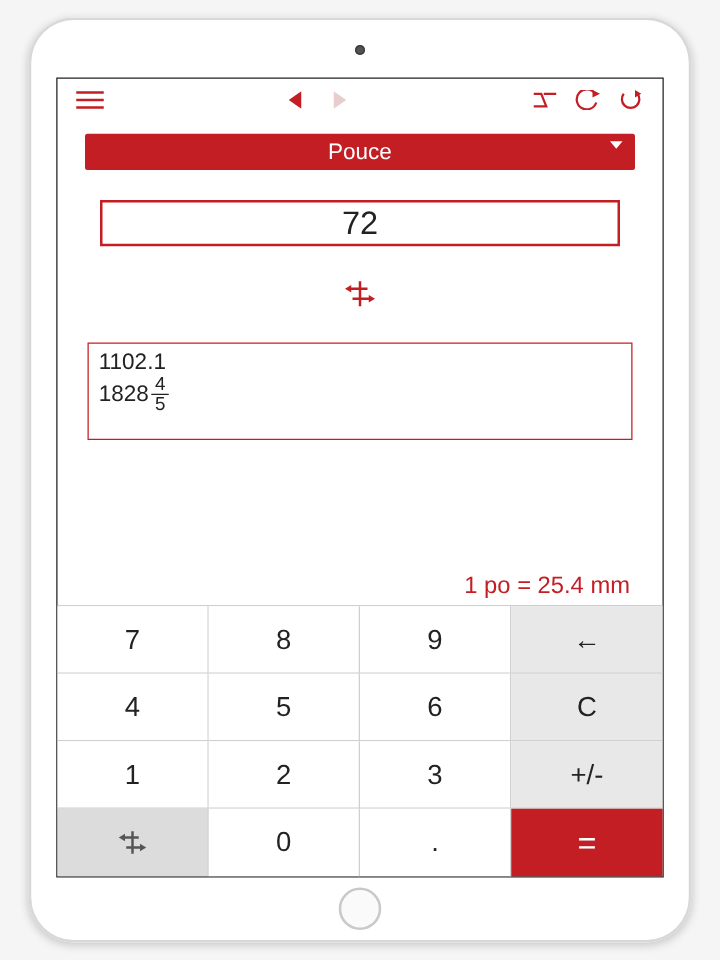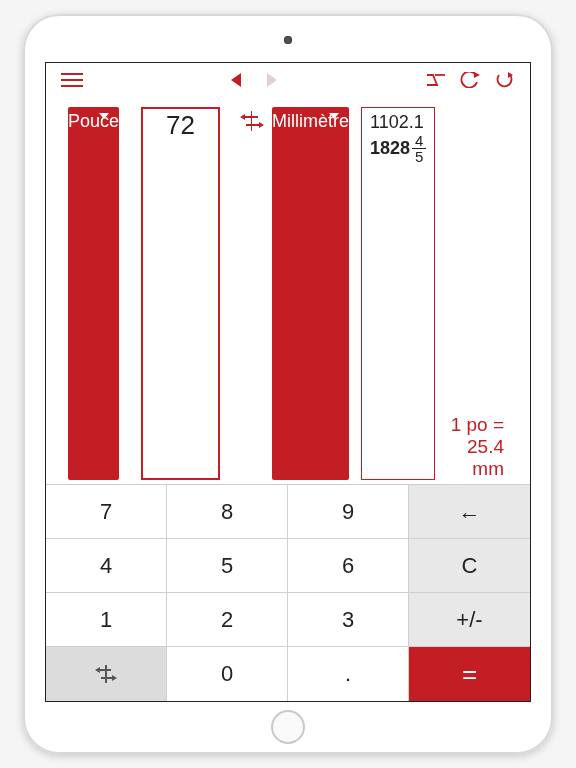--- a/index.html
+++ b/index.html
@@ -67,21 +67,23 @@
   .hamburger {
     width: 22px; height: 14px;
     display:flex; flex-direction:column; justify-content:space-between;
   }
   .hamburger span { height:2px; background:#c41e25; display:block; }
   
   .main {
     flex: 1;
     padding: 10px 22px 4px 22px;
     display: flex;
-    gap: 10px;
+    flex-direction: column;
+    gap: 24px;
+    justify-content: center;
   }
   .unit-select {
     background: #c41e25;
     color: #fff;
     font-size: 18px;
     text-align: center;
     padding: 4px 0;
     position: relative;
     border-radius: 2px;
   }
@@ -129,21 +131,21 @@
     border: 1px solid #c41e25;
     margin: 0 2px;
     padding: 4px 8px 8px 8px;
     font-size: 18px;
     color:#222;
     min-height: 78px;
   }
   .frac {
     display:inline-flex; align-items:center;
   }
-  .frac .whole { margin-right:2px;font-weight:bold; }
+  .frac .whole { margin-right:2px; }
   .frac .stack {
     display:inline-flex; flex-direction:column; align-items:center;
     font-size: 15px; line-height: 1;
   }
   .frac .stack .num { border-bottom:1.5px solid #222; padding:0 3px; }
   .frac .stack .den { padding:0 3px; }
   .hint {
     text-align: right;
     color: #c41e25;
     font-size: 19px;
@@ -241,23 +243,20 @@
       <div class="value-box">
         <span>72</span>
       </div>
 
       <div class="swap-row">
         <span class="swap-icon">
           <span class="bar"></span><span class="a1"></span><span class="a2"></span>
         </span>
       </div>
 
-      <div class="unit-select">
-        <span>Millimètre</span>
-      </div>
       <div class="output-box">
         <div>1102.1</div>
         <div class="frac">
           <span class="whole">1828</span>
           <span class="stack">
             <span class="num">4</span>
             <span class="den">5</span>
           </span>
         </div>
       </div>

